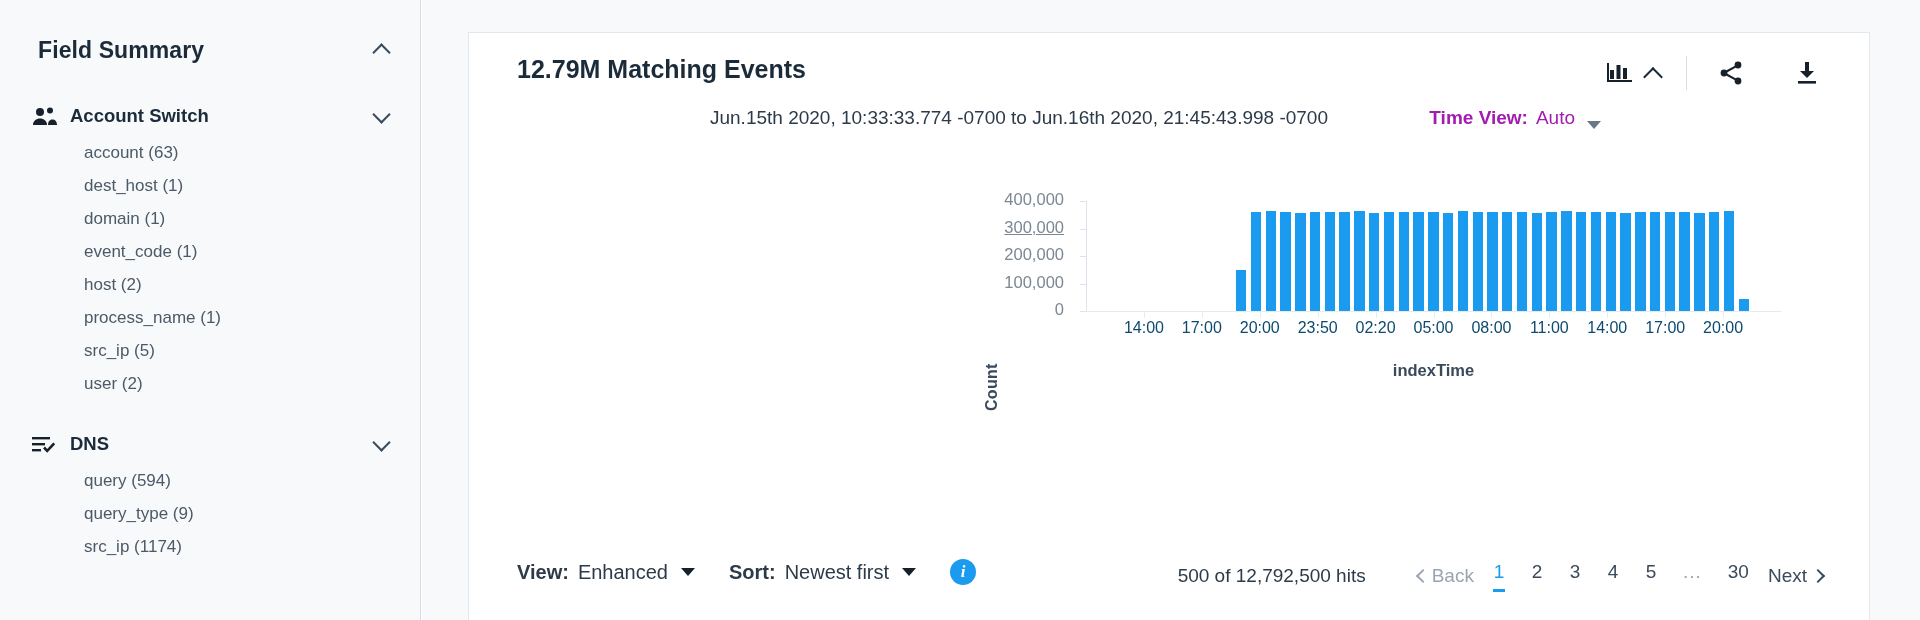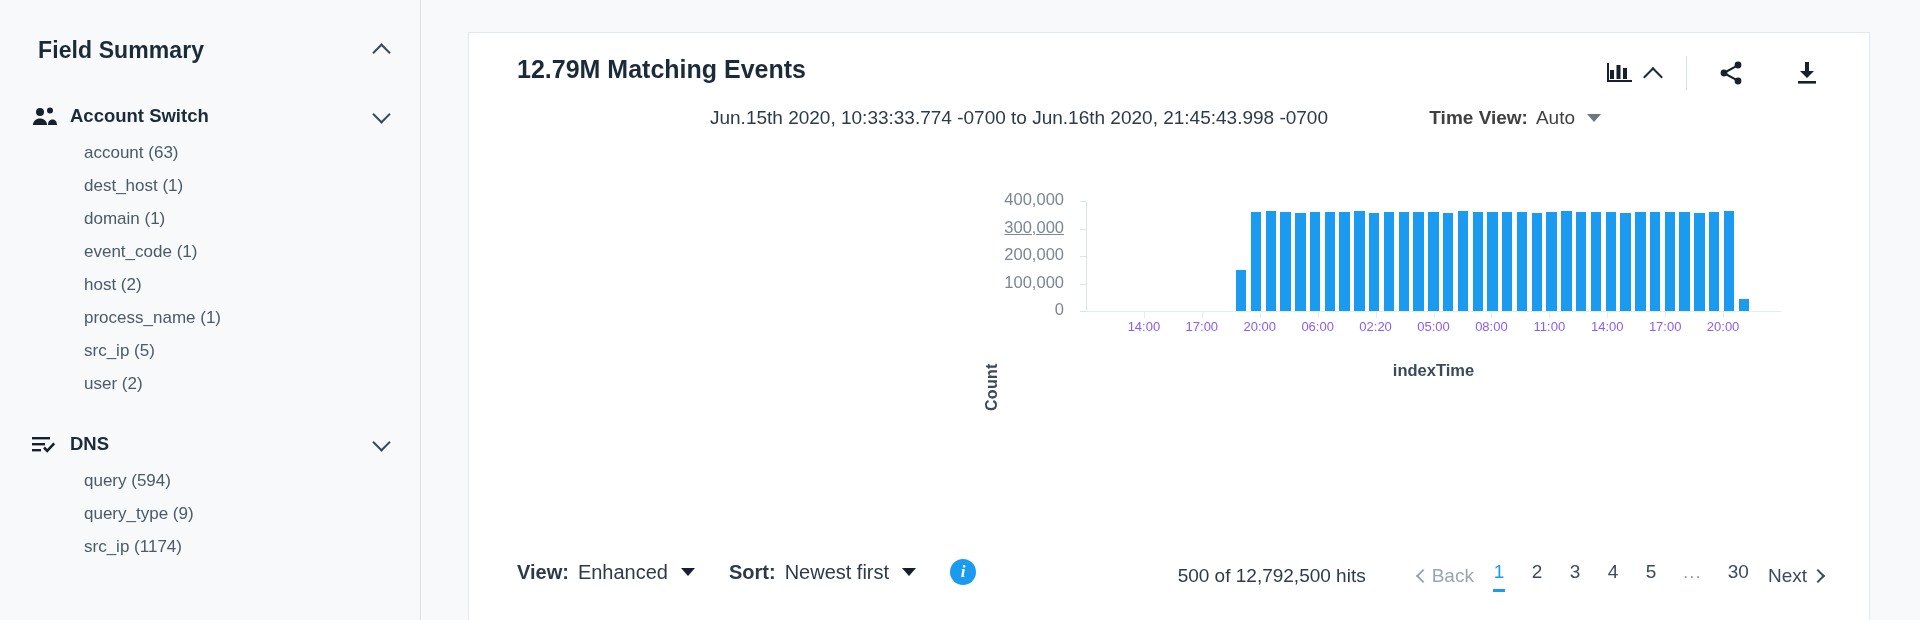--- a/index.html
+++ b/index.html
@@ -99,22 +99,22 @@
 
   
   #range-row{position:relative;height:40px;}
   #range-text{
     position:absolute;left:0;right:0;top:4px;text-align:center;
     font-size:19px;color:#2c3a49;
     padding-left:40px;padding-right:340px;
   }
   #timeview{
     position:absolute;right:268px;top:4px;
-    font-size:19px;color:#404040;white-space:nowrap;cursor:pointer;
-    display:flex;align-items:center;gap:8px;
+    font-size:19px;color:#a21caf;white-space:nowrap;cursor:pointer;
+    display:flex;align-items:flex-end;gap:8px;
   }
   #timeview b{font-weight:bold;}
   .caret{
     width:0;height:0;border-left:7px solid transparent;border-right:7px solid transparent;
     border-top:8px solid #6b7785;display:inline-block;margin-left:4px;
   }
   .caret.dark{border-top-color:#14202c;}
 
   
   #chart-wrap{position:relative;height:300px;}
@@ -147,21 +147,21 @@
   .bar{
     flex:1 1 0;margin:0 2.2px;
     background:#1a9bf0;
     min-width:1px;
   }
   #xticks{
     position:absolute;left:617px;right:88px;top:176px;height:30px;
   }
   .xtick{
     position:absolute;transform:translateX(-50%);
-    font-size:13px;color:#8b5cf6;white-space:nowrap;
+    font-size:16px;color:#0c4a6e;white-space:nowrap;
   }
   .xtickmark{position:absolute;top:-8px;width:1px;height:7px;background:#e6ebf0;}
   #xlabel{
     position:absolute;left:617px;right:88px;top:218px;text-align:center;
     font-size:16.5px;font-weight:bold;color:#3a4a5b;
   }
 
   
   #footer{
     position:absolute;left:0;right:0;top:498px;height:96px;
@@ -377,21 +377,21 @@
           </div>
       </div>
       <div id="xticks">
           <div class="xtickmark" style="left: 8.33333%;"></div>
           <div class="xtick" style="left: 8.33333%;">14:00</div>
           <div class="xtickmark" style="left: 16.6667%;"></div>
           <div class="xtick" style="left: 16.6667%;">17:00</div>
           <div class="xtickmark" style="left: 25%;"></div>
           <div class="xtick" style="left: 25%;">20:00</div>
           <div class="xtickmark" style="left: 33.3333%;"></div>
-          <div class="xtick" style="left: 33.3333%;">06:00</div>
+          <div class="xtick" style="left: 33.3333%;">23:50</div>
           <div class="xtickmark" style="left: 41.6667%;"></div>
           <div class="xtick" style="left: 41.6667%;">02:20</div>
           <div class="xtickmark" style="left: 50%;"></div>
           <div class="xtick" style="left: 50%;">05:00</div>
           <div class="xtickmark" style="left: 58.3333%;"></div>
           <div class="xtick" style="left: 58.3333%;">08:00</div>
           <div class="xtickmark" style="left: 66.6667%;"></div>
           <div class="xtick" style="left: 66.6667%;">11:00</div>
           <div class="xtickmark" style="left: 75%;"></div>
           <div class="xtick" style="left: 75%;">14:00</div>

